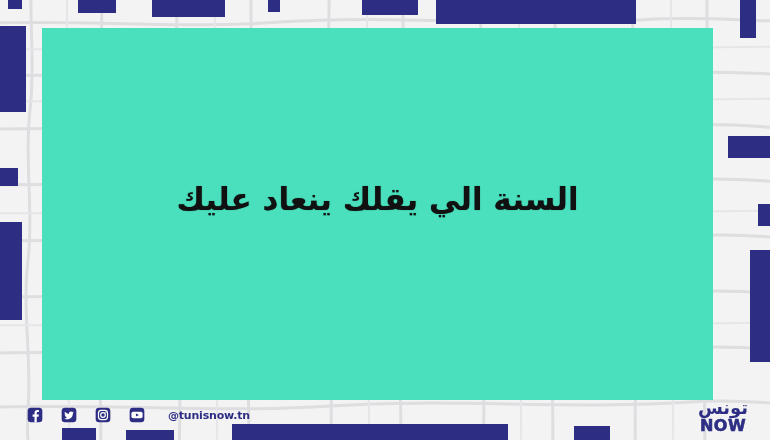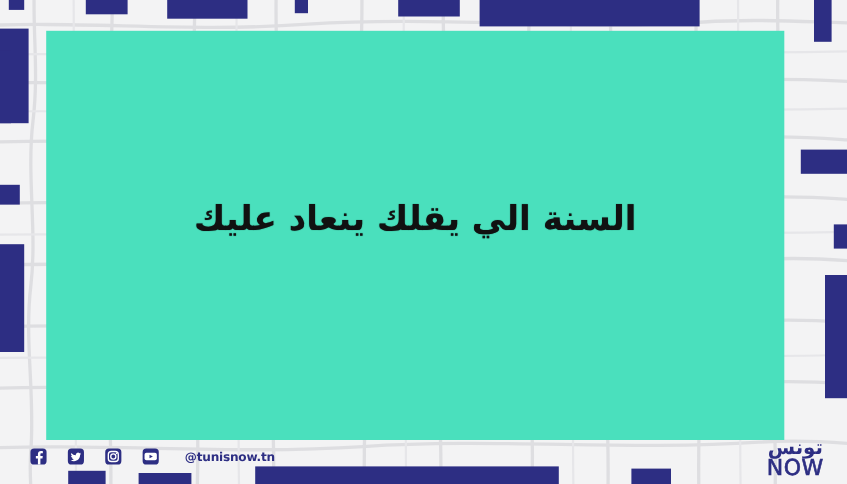--- a/index.html
+++ b/index.html
@@ -102,22 +102,22 @@
   }
   .brand-ar {
     direction: rtl;
     font-size: 18px;
     font-weight: 700;
     line-height: 15px;
     height: 16px;
     letter-spacing: 1px;
   }
   .brand-now {
-    font-size: 20px;
-    font-weight: 400;
+    font-size: 16px;
+    font-weight: 700;
     line-height: 19px;
     letter-spacing: 0.5px;
     -webkit-text-stroke: 0.6px #2d2e83;
   }
 </style>
 </head>
 <body>
 
 <div id="stage">
 

